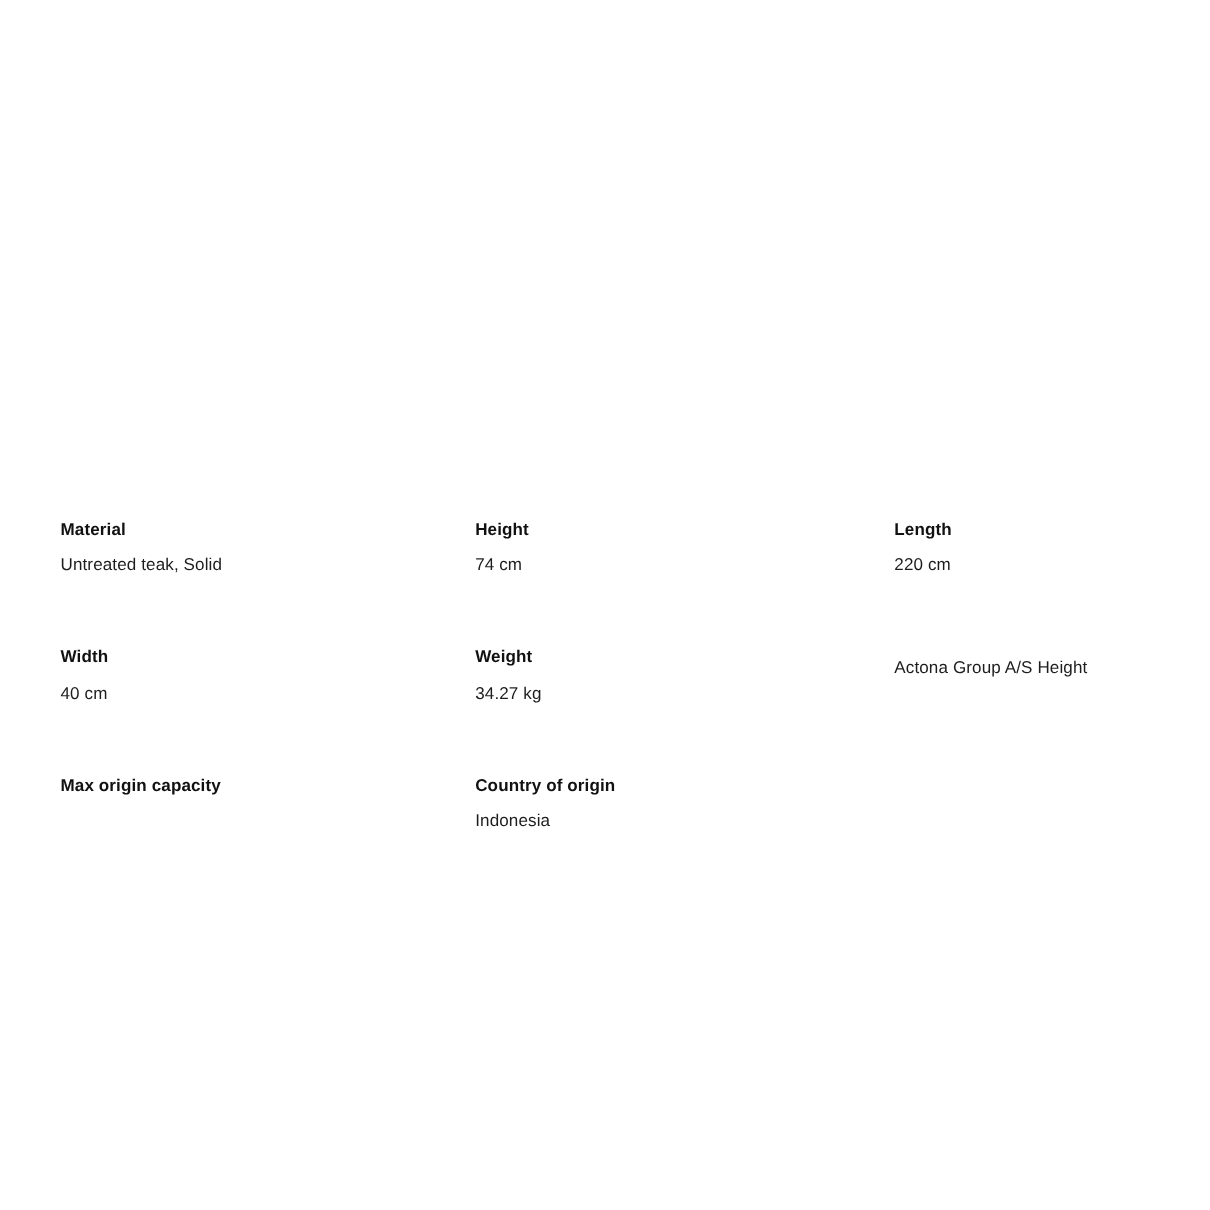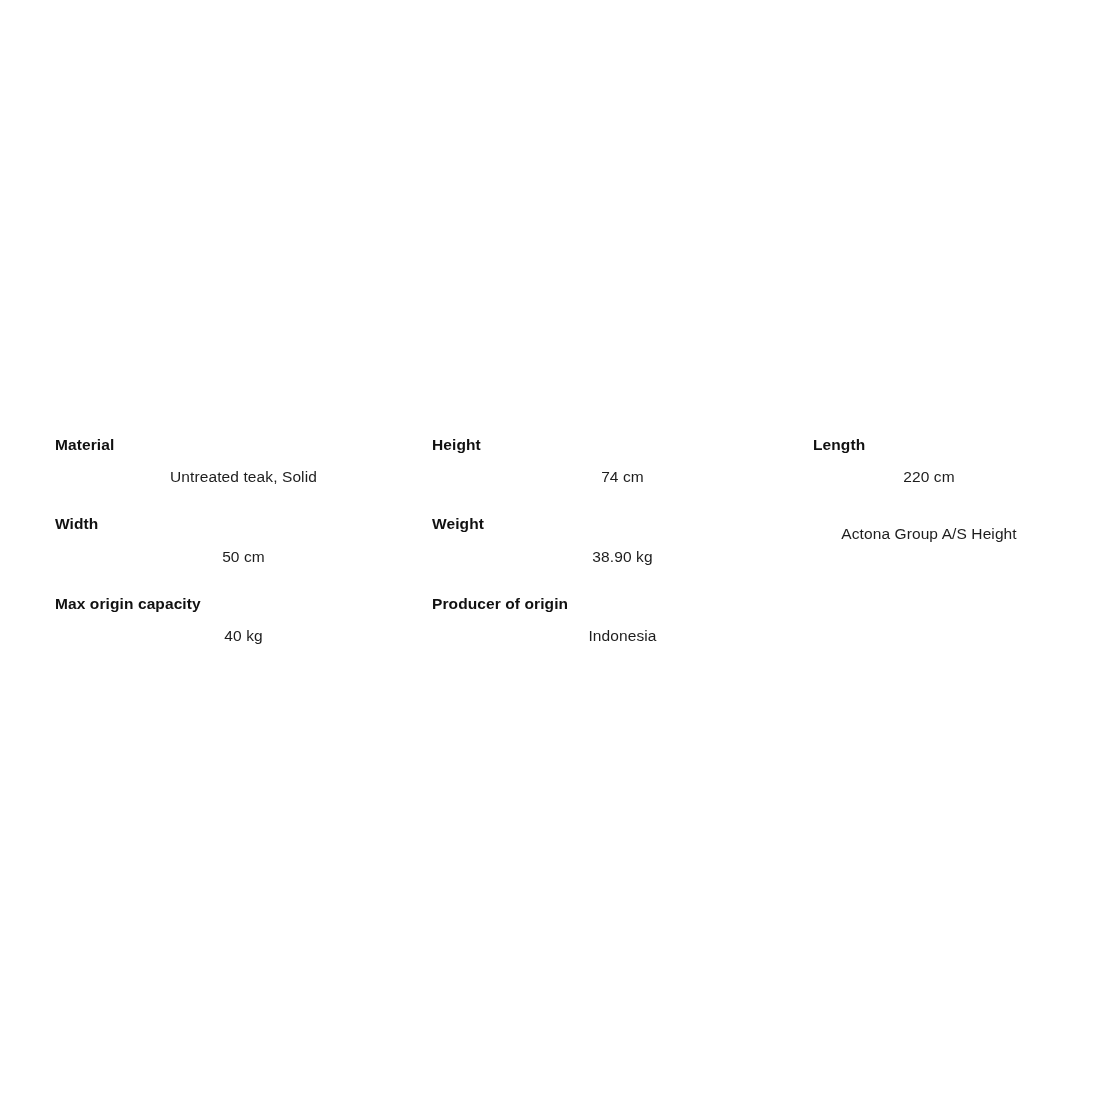--- a/index.html
+++ b/index.html
@@ -22,38 +22,38 @@
   }
 
   .spec-grid {
     display: grid;
     grid-template-columns: 377px 381px 232px;
     row-gap: 0;
   }
 
   .spec-cell {
     padding-bottom: 25px;
+    margin-top: 37px;
   }
 
   .spec-label {
     font-size: 15.5px;
     font-weight: 700;
     color: #111111;
     line-height: 1.45;
     letter-spacing: 0.1px;
   }
 
   .spec-value {
     font-size: 15.5px;
     font-weight: 400;
     color: #1d1d1d;
     line-height: 1.42;
     letter-spacing: 0.1px;
     margin-top: 10px;
-    text-align: center;
   }
 
   .spec-value.wrap {
     max-width: 348px;
   }
 </style>
 </head>
 <body>
 
 <div class="spec-sheet">
@@ -69,37 +69,36 @@
       <div class="spec-value">74 cm</div>
     </div>
 
     <div class="spec-cell">
       <div class="spec-label">Length</div>
       <div class="spec-value">220 cm</div>
     </div>
 
     <div class="spec-cell">
       <div class="spec-label">Width</div>
-      <div class="spec-value">50 cm</div>
+      <div class="spec-value">40 cm</div>
     </div>
 
     <div class="spec-cell">
       <div class="spec-label">Weight</div>
-      <div class="spec-value">38.90 kg</div>
+      <div class="spec-value">34.27 kg</div>
     </div>
 
     <div class="spec-cell">
       <div class="spec-value">Actona Group A/S Height</div>
     </div>
 
     <div class="spec-cell">
       <div class="spec-label">Max origin capacity</div>
-      <div class="spec-value">40 kg</div>
     </div>
 
 
     <div class="spec-cell">
-      <div class="spec-label">Producer of origin</div>
+      <div class="spec-label">Country of origin</div>
       <div class="spec-value">Indonesia</div>
     </div>
 
   </div>
 </div>
 
 </body></html>

